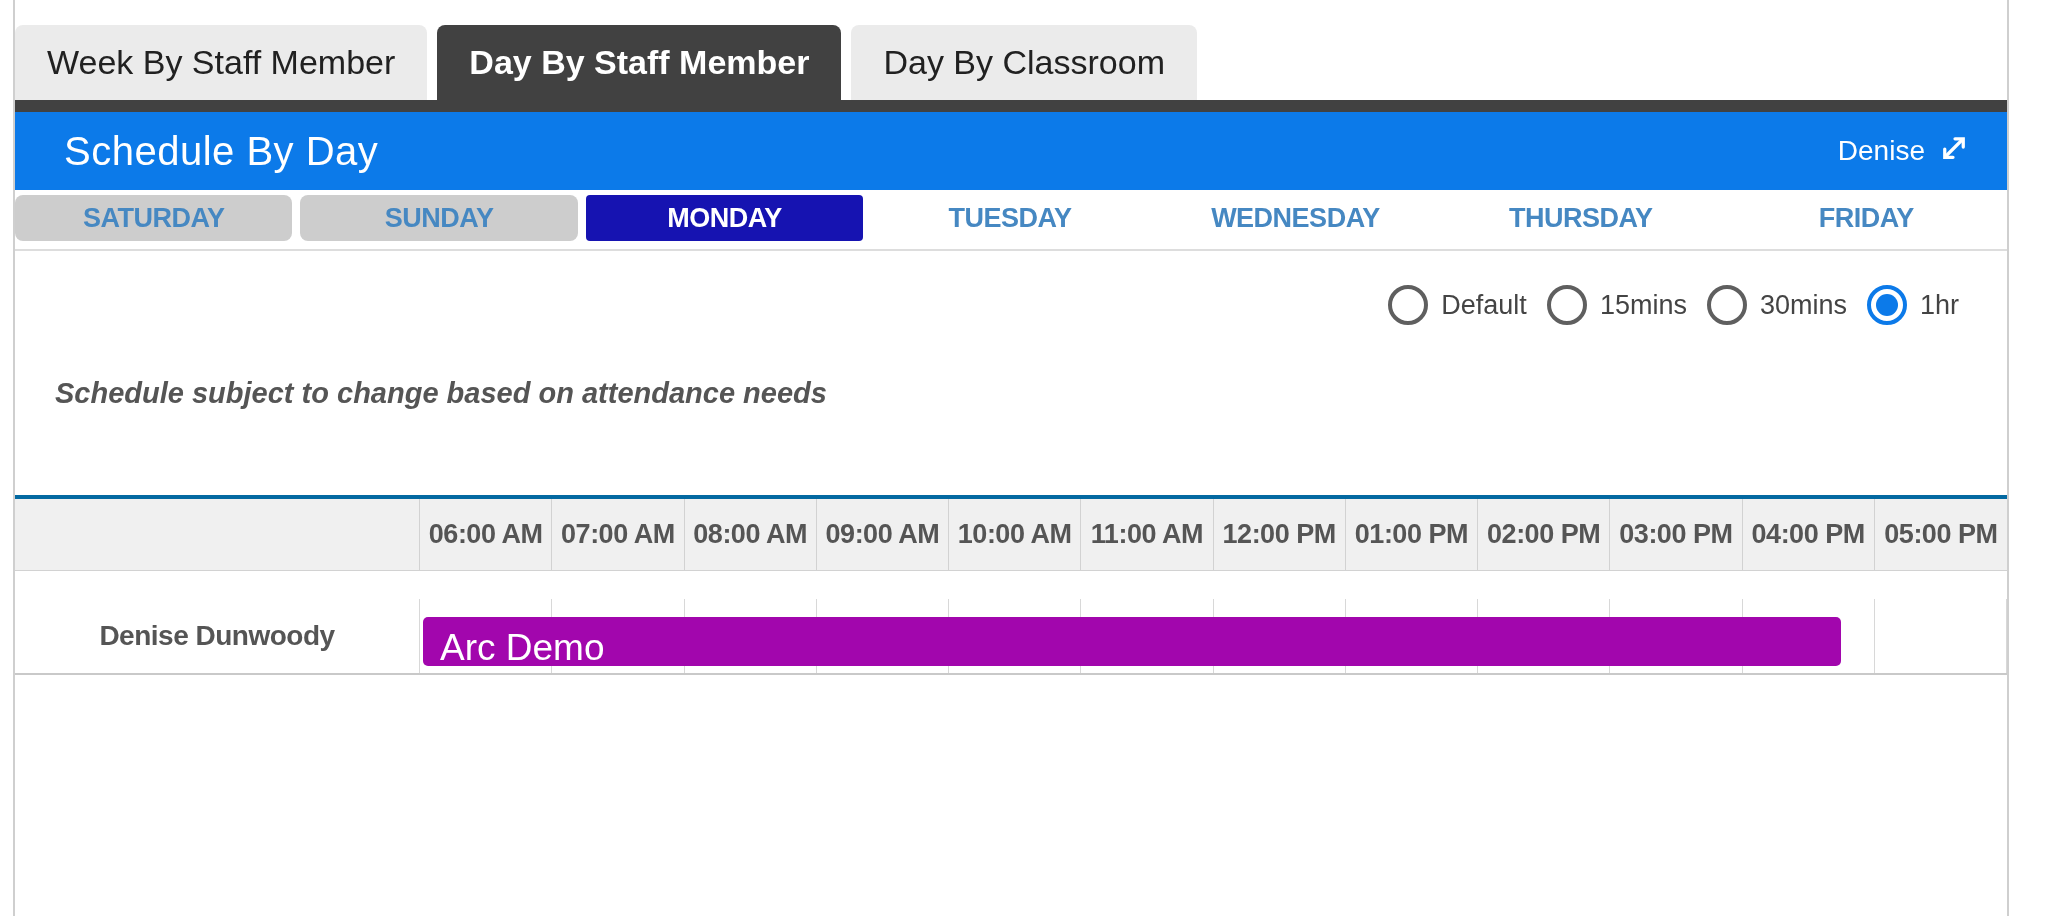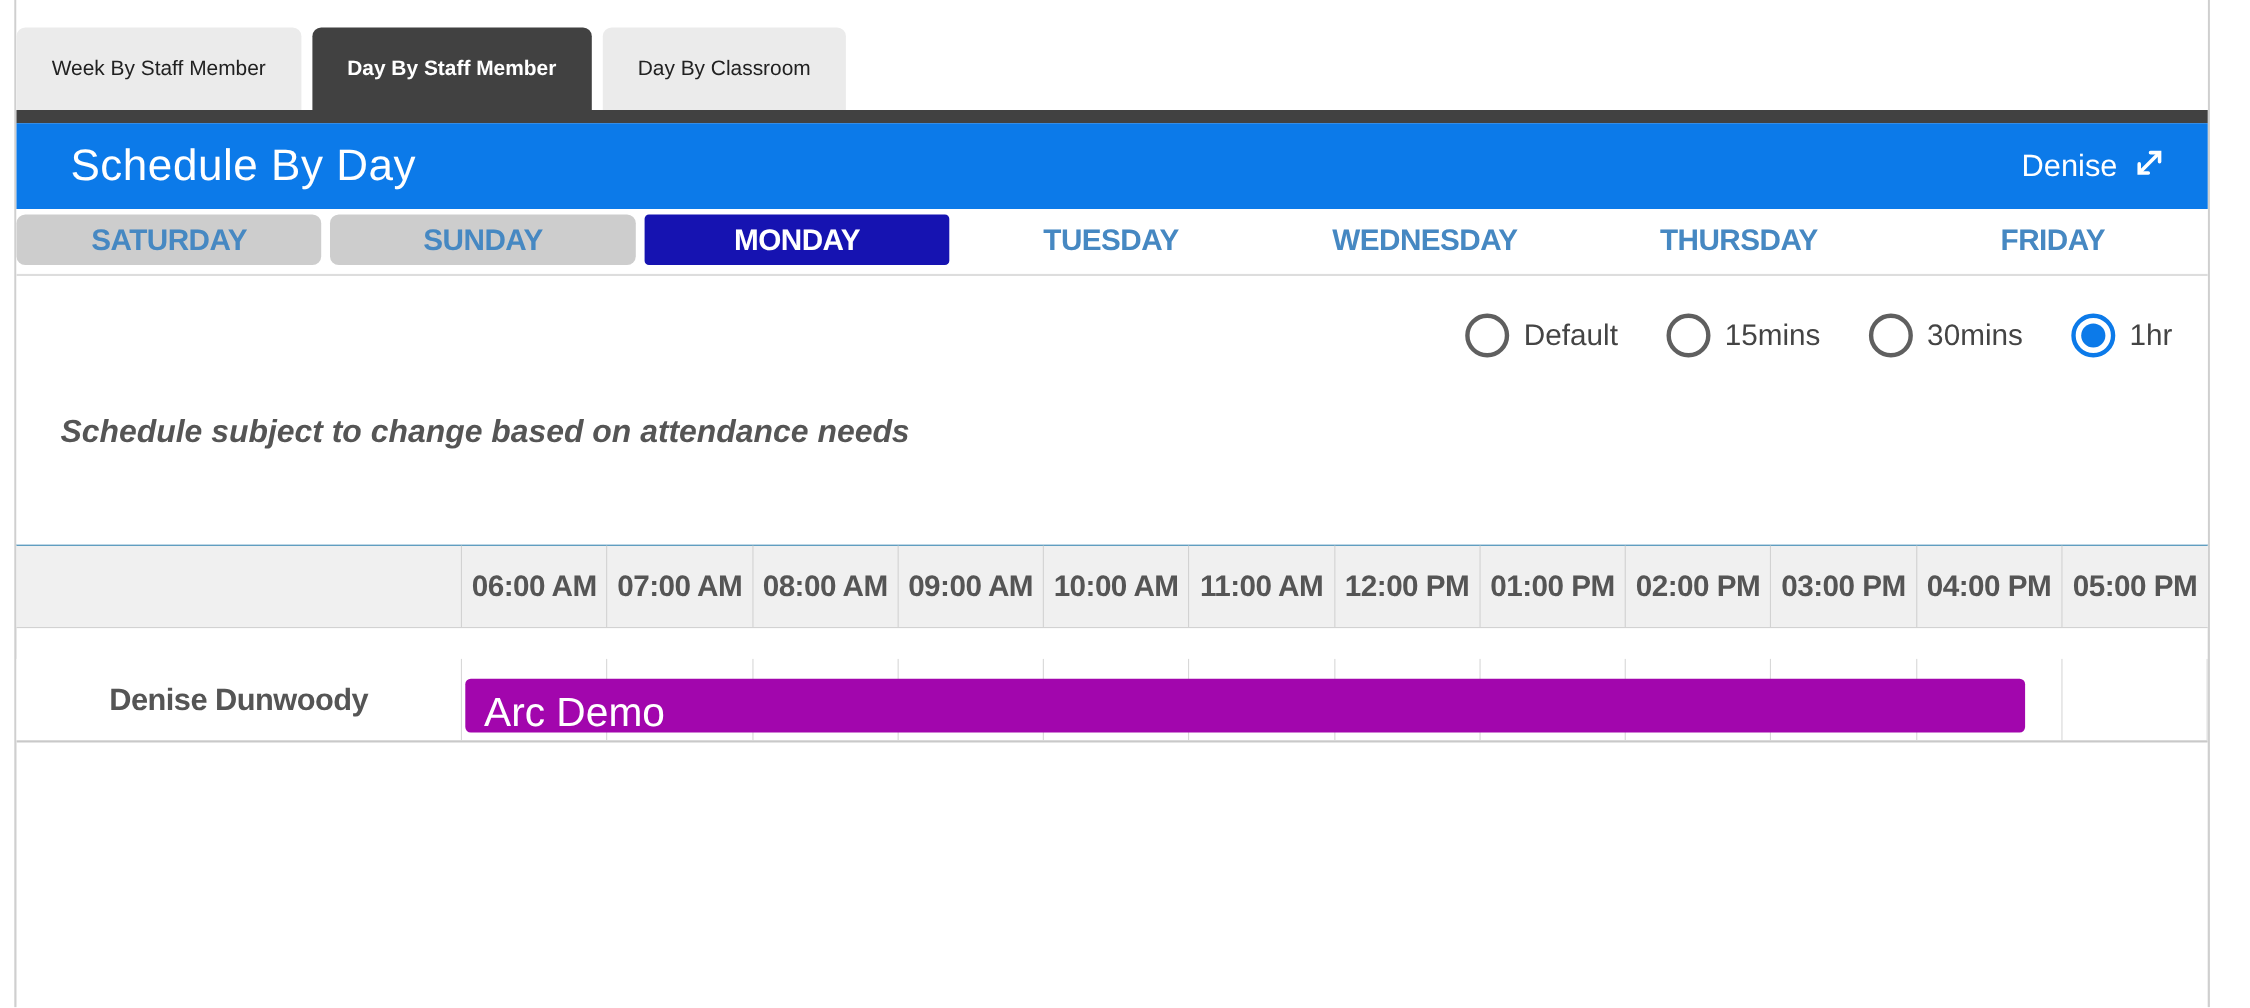--- a/index.html
+++ b/index.html
@@ -5,21 +5,21 @@
   * { box-sizing: border-box; margin: 0; padding: 0; }
   html,body { background:#fff; }
   body { font-family: "Liberation Sans", "DejaVu Sans", sans-serif; }
   .page { position:relative; width:2045px; height:916px; background:#fff; overflow:hidden; }
 
   .app-frame { position:absolute; left:13px; top:0; width:1996px; height:916px;
     border-left:2px solid #cfcfcf; border-right:2px solid #cfcfcf; background:#fff; }
 
   
   .top-tabs { display:flex; padding-top:25px; gap:10px; background:#fff; }
-  .top-tab { height:75px; line-height:75px; padding:0 32px; font-size:19px; color:#212121;
+  .top-tab { height:75px; line-height:75px; padding:0 32px; font-size:34px; color:#212121;
     background:#ebebeb; border-radius:8px 8px 0 0; cursor:pointer; white-space:nowrap; }
   .top-tab.active { background:#414141; color:#fff; font-weight:bold; }
   .dark-bar { height:12px; background:#414141; }
 
   
   .blue-header { height:78px; background:#0c7ae9; display:flex; align-items:center;
     justify-content:space-between; padding:0 38px 0 49px; }
   .blue-title { color:#fff; font-size:40px; font-weight:400; letter-spacing:.5px; }
   .expand-btn { display:flex; align-items:center; gap:14px; color:#fff; font-size:28px; cursor:pointer; }
   .expand-btn svg { width:30px; height:30px; }
@@ -29,33 +29,33 @@
     border-bottom:2px solid #ddd; background:#fff; }
   .day-tab { flex:1; display:flex; align-items:center; justify-content:center;
     font-size:27px; font-weight:bold; letter-spacing:-0.5px; color:#4688c2;
     background:#fff; border-radius:8px; cursor:pointer; }
   .day-tab.closed { background:#cdcdcd; }
   .day-tab.active { background:#1613b1; color:#fff; border-radius:4px; }
 
   
   .controls { height:244px; background:#fff; position:relative; }
   .radio-row { display:flex; justify-content:flex-end; align-items:center;
-    gap:44px; padding:34px 32px 0 0; }
+    gap:20px; padding:34px 48px 0 0; }
   .radio-item { display:flex; align-items:center; gap:13px; cursor:pointer; }
   .radio-circle { width:40px; height:40px; border:4px solid #5f5f5f; border-radius:50%;
     background:#fff; flex:0 0 auto; position:relative; }
   .radio-item.selected .radio-circle { border-color:#0c7ae9; }
   .radio-item.selected .radio-circle::after { content:""; position:absolute; left:50%; top:50%;
     width:22px; height:22px; margin:-11px 0 0 -11px; border-radius:50%; background:#0c7ae9; }
   .radio-label { font-size:27px; color:#444; }
   .note { margin:52px 0 0 40px; font-size:29px; font-weight:bold; font-style:italic; color:#555; }
 
   
   .sched-header { display:grid; grid-template-columns:405px repeat(12, 1fr); height:76px;
-    background:#f0f0f0; border-top:1px solid #0369a1; border-bottom:1px solid #d2d2d2; }
+    background:#f0f0f0; border-top:4px solid #0369a1; border-bottom:1px solid #d2d2d2; }
   .sched-header .cell { display:flex; align-items:center; justify-content:center;
     font-size:27px; font-weight:bold; letter-spacing:-0.5px; color:#555;
     border-right:1px solid #d2d2d2; white-space:nowrap; overflow:hidden; }
   .sched-header .cell:last-child { border-right:none; }
 
   .sched-row { position:relative; display:grid; grid-template-columns:405px repeat(12, 1fr);
     height:76px; background:#fff; border-bottom:2px solid #c9c9c9;margin-top:28px; }
   .sched-row .cell { border-right:1px solid #d8d8d8; }
   .sched-row .cell:last-child { border-right:none; }
   .staff-cell { display:flex; align-items:center; justify-content:center;

